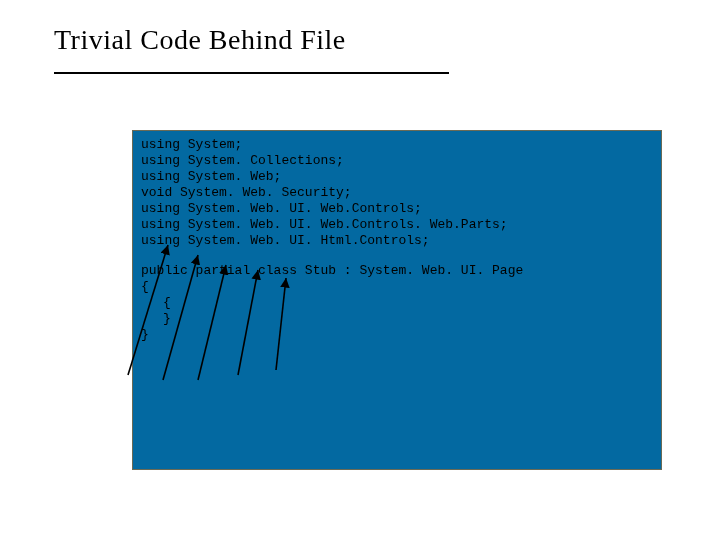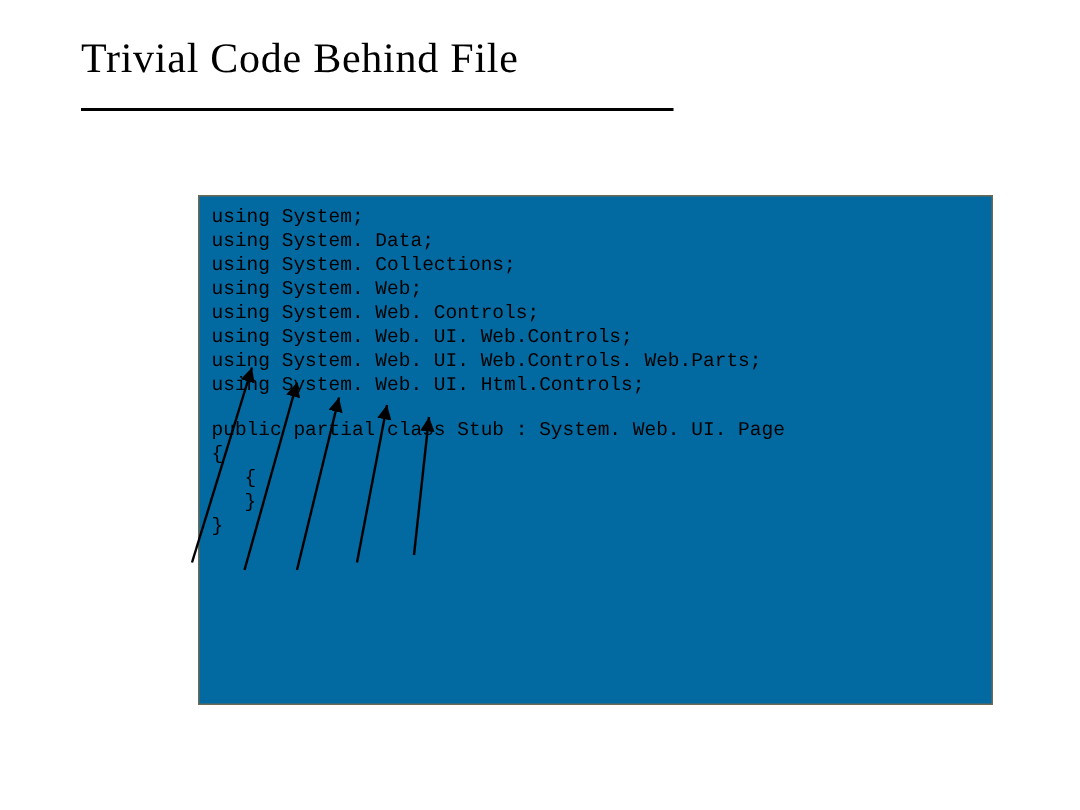--- a/index.html
+++ b/index.html
@@ -66,24 +66,23 @@
 </head>
 <body>
 
 <div class="slide">
 
   <div class="title">Trivial Code Behind File</div>
   <div class="underline"></div>
 
   <div class="codebox">
     <div class="line">using System;</div>
-    <div class="line">using System. Data;</div>
     <div class="line">using System. Collections;</div>
     <div class="line">using System. Web;</div>
-    <div class="line">using System. Web. Controls;</div>
+    <div class="line">void System. Web. Security;</div>
     <div class="line">using System. Web. UI. Web.Controls;</div>
     <div class="line">using System. Web. UI. Web.Controls. Web.Parts;</div>
     <div class="line">using System. Web. UI. Html.Controls;</div>
     <div class="spacer"></div>
     <div class="line">public partial class Stub : System. Web. UI. Page</div>
     <div class="line">{</div>
     <div class="line ind1">{</div>
     <div class="line ind1">}</div>
     <div class="line">}</div>
   </div>

